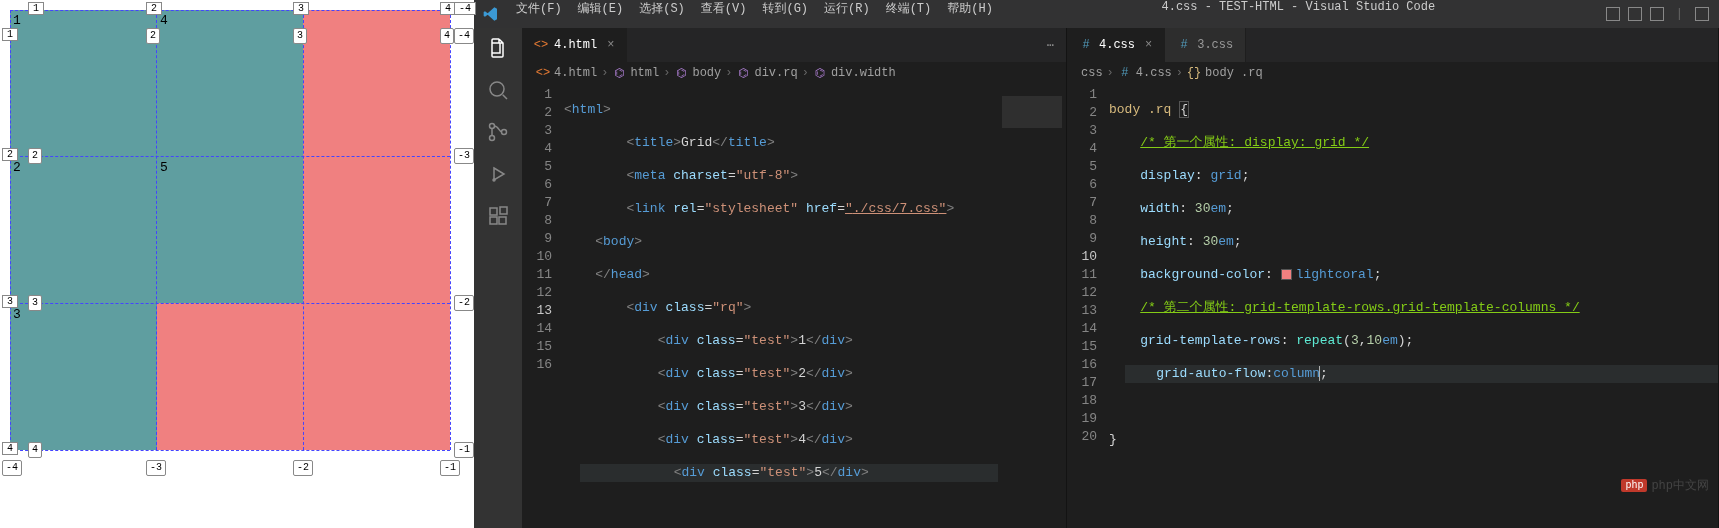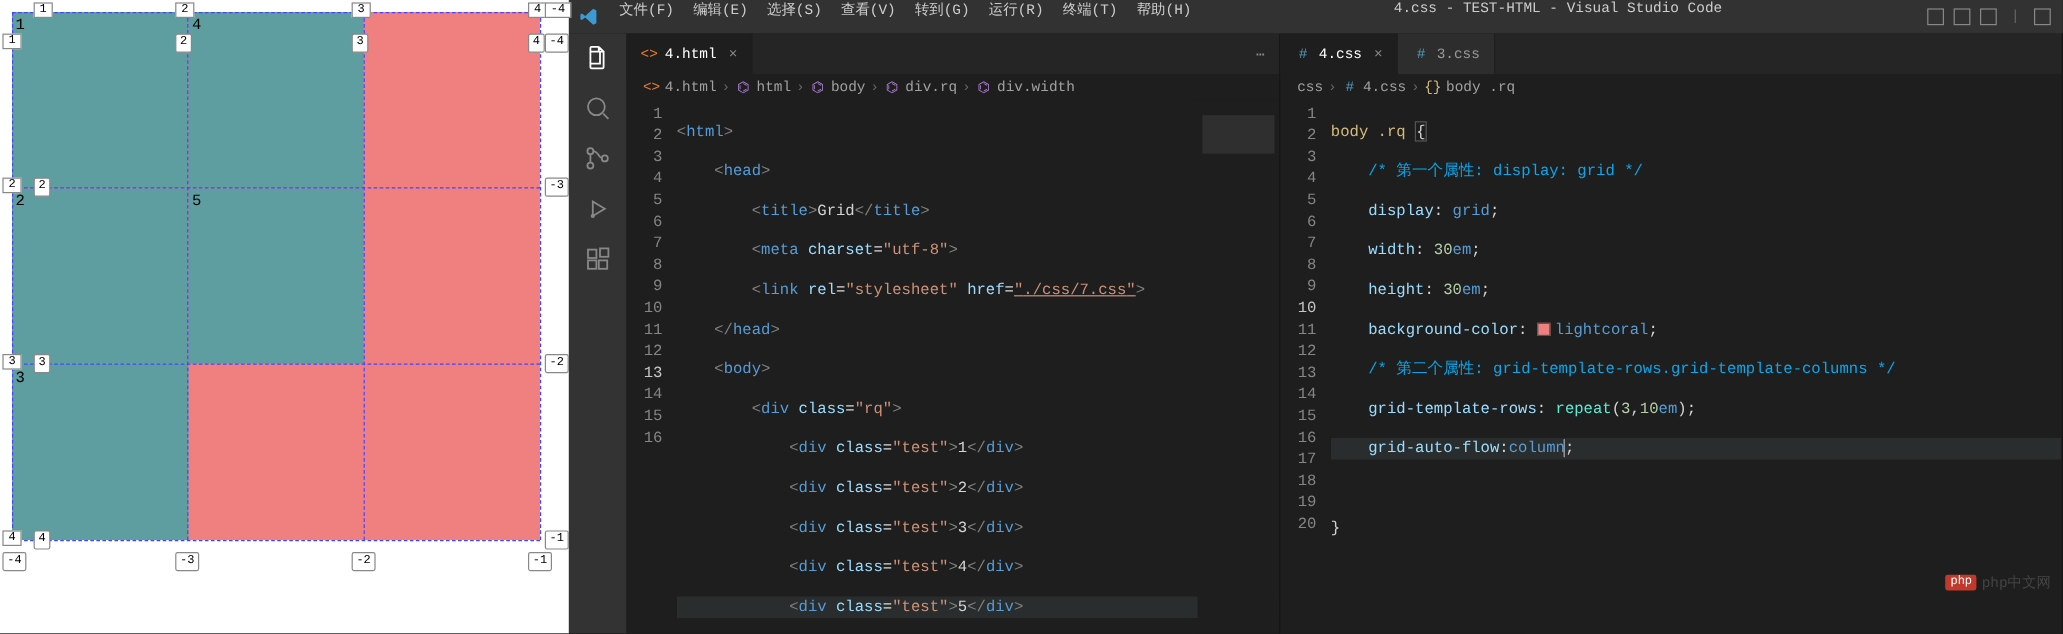--- a/index.html
+++ b/index.html
@@ -45,32 +45,32 @@
 .crumbs { height:22px; background:#1e1e1e; display:flex; align-items:center; padding:0 14px; gap:4px; color:#a0a0a0; font-size:12px;}
 .crumbs .chev { color:#666; }
 .crumbs .cicon { width:14px; height:14px; display:inline-flex; align-items:center; justify-content:center;}
 
 .code { flex:1; display:flex; font-size:13px; background:#1e1e1e; position:relative; overflow:hidden;}
 .gutter { width:42px; text-align:right; color:#858585; padding-top:2px;}
 .gutter div { padding:0 12px 0 0; height:18px; line-height:18px;}
 .gutter div.cur { color:#c6c6c6;}
 .lines { flex:1; padding-top:2px; white-space:pre; overflow:hidden;}
 .lines div { height:18px; line-height:18px; }
-.lines div.hl { background:#2a2d2e;}
+.lines div.hl { background:#2a2d2e;margin-left:16px;}
 
 
 .p { color:#808080;} 
 .t { color:#569cd6;} 
 .a { color:#9cdcfe;} 
 .s { color:#ce9178;} 
 .s.u { text-decoration: underline;}
 .n { color:#b5cea8;} 
 .k { color:#569cd6;} 
 .sel { color:#d7ba7d;} 
-.c { color:#0ea5e9;} 
+.c { color:#84cc16;text-decoration:underline;} 
 .f { color:#5eead4;} 
 .w { color:#d4d4d4;}
 .sw { display:inline-block; width:11px; height:11px; border:1px solid #555; vertical-align:middle; margin-right:4px;}
 
 .caret { display:inline-block; width:0; border-left:1px solid #aeafad; height:15px; vertical-align:middle; margin-left:-1px;}
 
 .minimap { position:absolute; right:0; top:0; width:68px; height:100%; background:#1e1e1e; padding:4px;}
 .mm-hl { background:rgba(100,100,100,.25); height:32px; width:100%;}
 
 .watermark { position:absolute; right:10px; bottom:34px; color:#444; font-size:12px; background:rgba(0,0,0,0); display:flex; align-items:center; gap:4px;padding-left:36px;}
@@ -238,26 +238,25 @@
               <div>10</div>
               <div>11</div>
               <div>12</div>
               <div class="cur">13</div>
               <div>14</div>
               <div>15</div>
               <div>16</div>
             </div>
           <div class="lines">
 <div><span class="p">&lt;</span><span class="t">html</span><span class="p">&gt;</span></div>
-<div>    <span class="p">&lt;</span><span class="t">head</span><span class="p">&gt;</span></div>
 <div>        <span class="p">&lt;</span><span class="t">title</span><span class="p">&gt;</span><span class="w">Grid</span><span class="p">&lt;/</span><span class="t">title</span><span class="p">&gt;</span></div>
 <div>        <span class="p">&lt;</span><span class="t">meta</span> <span class="a">charset</span><span class="w">=</span><span class="s">"<span>utf-8</span>"</span><span class="p">&gt;</span></div>
 <div>        <span class="p">&lt;</span><span class="t">link</span> <span class="a">rel</span><span class="w">=</span><span class="s">"<span>stylesheet</span>"</span> <span class="a">href</span><span class="w">=</span><span class="s u">"<span>./css/7.css</span>"</span><span class="p">&gt;</span></div>
+<div>    <span class="p">&lt;</span><span class="t">body</span><span class="p">&gt;</span></div>
 <div>    <span class="p">&lt;/</span><span class="t">head</span><span class="p">&gt;</span></div>
-<div>    <span class="p">&lt;</span><span class="t">body</span><span class="p">&gt;</span></div>
 <div>        <span class="p">&lt;</span><span class="t">div</span> <span class="a">class</span><span class="w">=</span><span class="s">"<span>rq</span>"</span><span class="p">&gt;</span></div>
 <div>            <span class="p">&lt;</span><span class="t">div</span> <span class="a">class</span><span class="w">=</span><span class="s">"<span>test</span>"</span><span class="p">&gt;</span><span class="w">1</span><span class="p">&lt;/</span><span class="t">div</span><span class="p">&gt;</span></div>
 <div>            <span class="p">&lt;</span><span class="t">div</span> <span class="a">class</span><span class="w">=</span><span class="s">"<span>test</span>"</span><span class="p">&gt;</span><span class="w">2</span><span class="p">&lt;/</span><span class="t">div</span><span class="p">&gt;</span></div>
 <div>            <span class="p">&lt;</span><span class="t">div</span> <span class="a">class</span><span class="w">=</span><span class="s">"<span>test</span>"</span><span class="p">&gt;</span><span class="w">3</span><span class="p">&lt;/</span><span class="t">div</span><span class="p">&gt;</span></div>
 <div>            <span class="p">&lt;</span><span class="t">div</span> <span class="a">class</span><span class="w">=</span><span class="s">"<span>test</span>"</span><span class="p">&gt;</span><span class="w">4</span><span class="p">&lt;/</span><span class="t">div</span><span class="p">&gt;</span></div>
 <div class="hl">            <span class="p">&lt;</span><span class="t">div</span> <span class="a">class</span><span class="w">=</span><span class="s">"<span>test</span>"</span><span class="p">&gt;</span><span class="w">5</span><span class="p">&lt;/</span><span class="t">div</span><span class="p">&gt;</span></div>
 
 
 
           </div>

